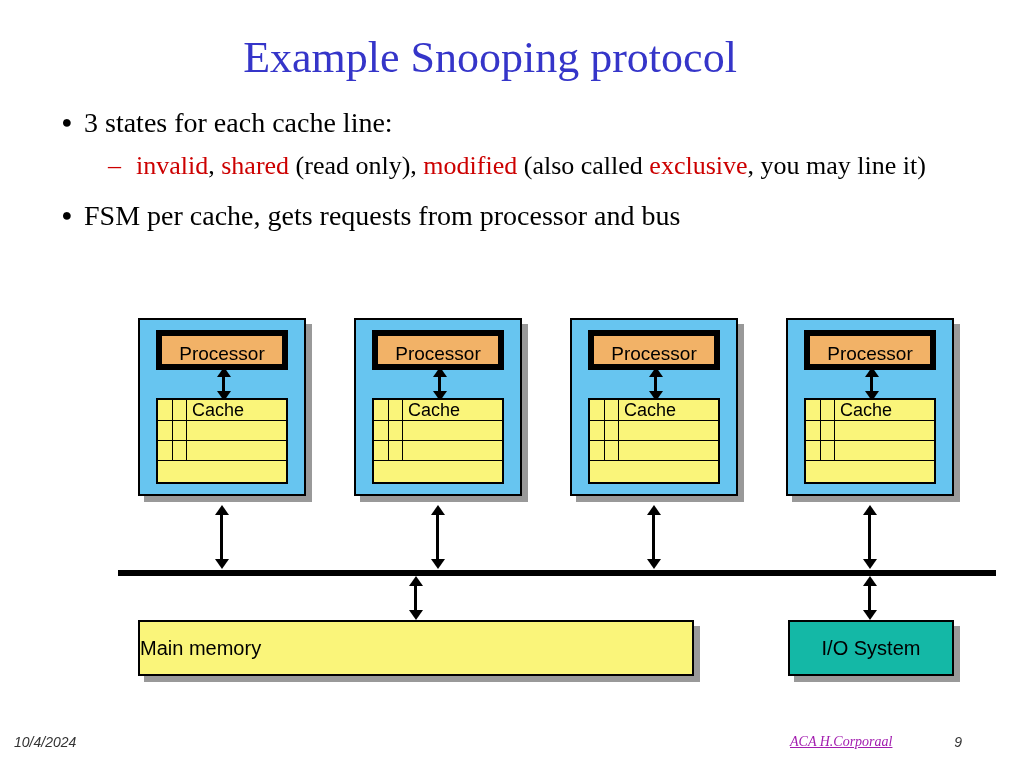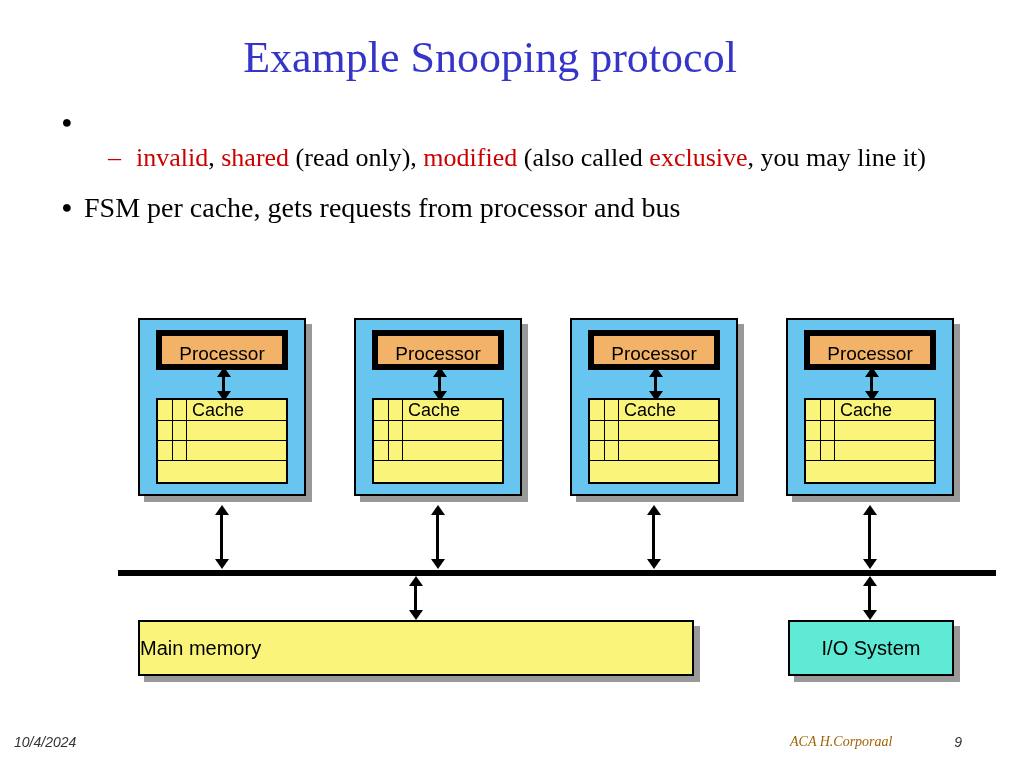--- a/index.html
+++ b/index.html
@@ -39,36 +39,37 @@
 
   .dbl-arrow { position:absolute; background:#000; }
   .dbl-v { width:3px; }
   .dbl-v::before, .dbl-v::after { content:""; position:absolute; left:50%; transform:translateX(-50%); width:0; height:0; border-left:7px solid transparent; border-right:7px solid transparent; }
   .dbl-v::before { top:-8px; border-bottom:10px solid #000; }
   .dbl-v::after  { bottom:-8px; border-top:10px solid #000; }
 
   .bus { position:absolute; left:118px; right:28px; height:6px; background:#000; top:252px; }
 
   .mainmem { position:absolute; top:302px; left:138px; width:556px; height:56px; background:#faf57a; border:2px solid #000; box-shadow:6px 6px 0 #999; line-height:52px; font-family:Arial,sans-serif; font-size:20px; }
-  .iosys   { position:absolute; top:302px; left:788px; width:166px; height:56px; background:#5eead4; border:2px solid #000; box-shadow:6px 6px 0 #999; text-align:center; line-height:52px; font-family:Arial,sans-serif; font-size:20px; }
+  .iosys   { position:absolute; top:302px; left:788px; width:166px; height:56px; background:#14b8a6; border:2px solid #000; box-shadow:6px 6px 0 #999; text-align:center; line-height:52px; font-family:Arial,sans-serif; font-size:20px; }
 
   .footer-date { position:absolute; bottom:18px; left:14px; font-family: Arial, sans-serif; font-style: italic; font-size:14px; color:#333; }
-  .footer-mid  { position:absolute; bottom:18px; left:790px; font-family: "Times New Roman", serif; font-style: italic; font-size:14px; color:#a16207; }
+  .footer-mid  { position:absolute; bottom:18px; left:790px; font-family: "Times New Roman", serif; font-style: italic; font-size:14px; color:#a21caf;text-decoration:underline; }
   .footer-num  { position:absolute; bottom:18px; right:18px; font-family: Arial, sans-serif; font-style: italic; font-size:14px; color:#333; }
 </style>
 </head>
 <body>
 
 <div class="slide">
 
   <div class="title">Example Snooping protocol</div>
 
   <div class="bullets">
     <div class="b1">
       <div class="dot">●</div>
+      <div>3 states for each cache line:</div>
     </div>
     <div class="b2">
       <div class="dash">–</div>
       <div>
         <span class="red">invalid</span><span>, </span><span class="red">shared</span><span> (read only), </span><span class="red">modified</span><span> (also called </span><span class="red">exclusive</span><span>, you may line it)</span>
       </div>
     </div>
     <div class="b1 b1b">
       <div class="dot">●</div>
       <div>FSM per cache, gets requests from processor and bus</div>

